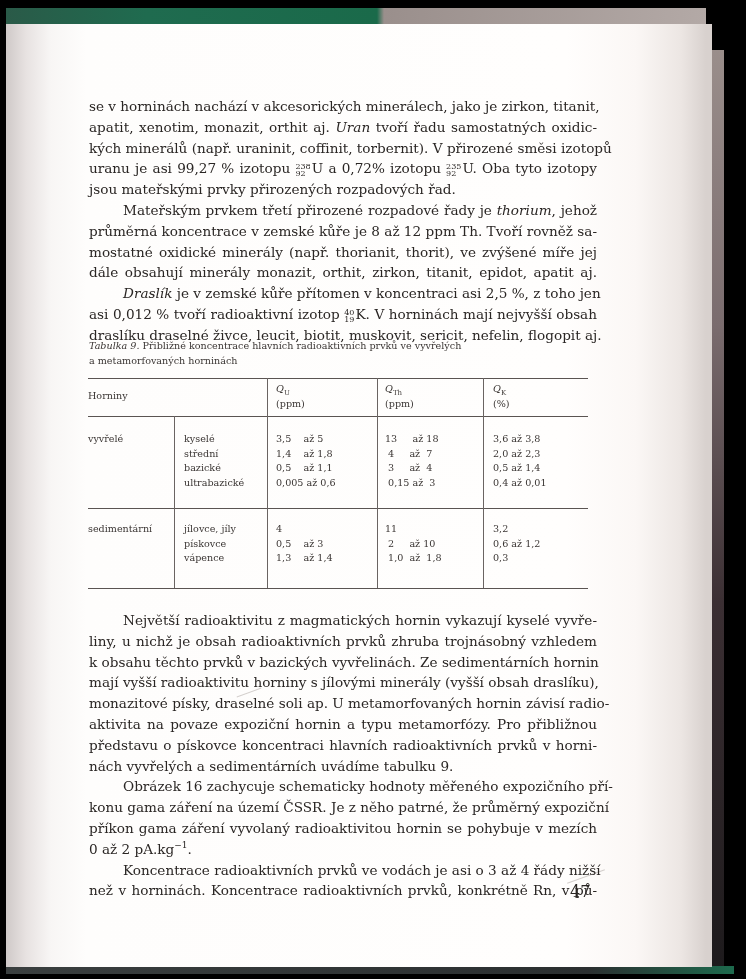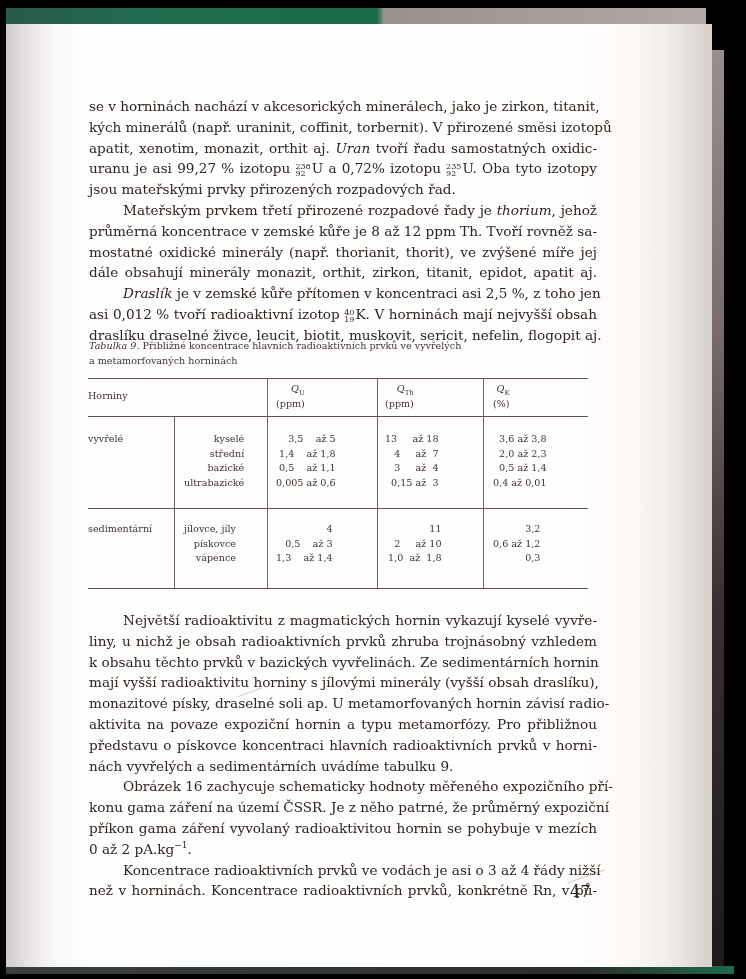--- a/index.html
+++ b/index.html
@@ -45,21 +45,21 @@
     }
     .caption .it { font-style: italic; }
 
     .tbl {
       position: absolute; left: 88px; top: 376px; width: 500px;
       font-size: 9.6px; line-height: 14.6px; color: #3a3533;
     }
     .hline { position: absolute; left: 0; width: 500px; height: 1px; background: #5a5452; }
     .vline { position: absolute; width: 1px; background: #6a6462; }
     .cell { position: absolute; }
-    .cell .row { display: block; height: 14.6px; white-space: pre; text-align: right; }
+    .cell .row { display: block; height: 14.6px; white-space: pre; }
     .q { font-style: italic; }
     .q sub { font-size: 7px; font-style: normal; }
 
     .page-number {
       position: absolute; left: 570px; top: 882px;
       font-size: 16px; color: #2a2624;
     }
     .scuff { position: absolute; height: 1px; background: #b8b0ae; transform: rotate(-20deg); opacity: 0.6; }
   </style>
 </head>
@@ -69,22 +69,22 @@
 <div class="cover-right"></div>
 <div class="cover-bottom"></div>
 
 <div class="page">
   <div class="scuff" style="left:560px; top:852px; width:40px;"></div>
   <div class="scuff" style="left:230px; top:668px; width:26px;"></div>
 </div>
 
 <div class="text-block" style="top:96px;">
   <span class="line">se v horninách nachází v akcesorických minerálech, jako je zirkon, titanit,</span>
+  <span class="line"><span>apatit, xenotim, monazit, orthit aj. </span><span class="it">Uran</span><span> tvoří řadu samostatných oxidic-</span></span>
   <span class="line">kých minerálů (např. uraninit, coffinit, torbernit). V přirozené směsi izotopů</span>
-  <span class="line"><span>apatit, xenotim, monazit, orthit aj. </span><span class="it">Uran</span><span> tvoří řadu samostatných oxidic-</span></span>
   <span class="line"><span>uranu je asi 99,27 % izotopu </span><span class="iso"><span>238</span><span>92</span></span><span>U a 0,72% izotopu </span><span class="iso"><span>235</span><span>92</span></span><span>U. Oba tyto izotopy</span></span>
   <span class="line last">jsou mateřskými prvky přirozených rozpadových řad.</span>
 
   <span class="line indent"><span>Mateřským prvkem třetí přirozené rozpadové řady je </span><span class="it">thorium</span><span>, jehož</span></span>
   <span class="line">průměrná koncentrace v zemské kůře je 8 až 12 ppm Th. Tvoří rovněž sa-</span>
   <span class="line">mostatné oxidické minerály (např. thorianit, thorit), ve zvýšené míře jej</span>
   <span class="line">dále obsahují minerály monazit, orthit, zirkon, titanit, epidot, apatit aj.</span>
 
   <span class="line indent"><span class="it">Draslík</span><span> je v zemské kůře přítomen v koncentraci asi 2,5 %, z toho jen</span></span>
   <span class="line"><span>asi 0,012 % tvoří radioaktivní izotop </span><span class="iso"><span>40</span><span>19</span></span><span>K. V horninách mají nejvyšší obsah</span></span>

